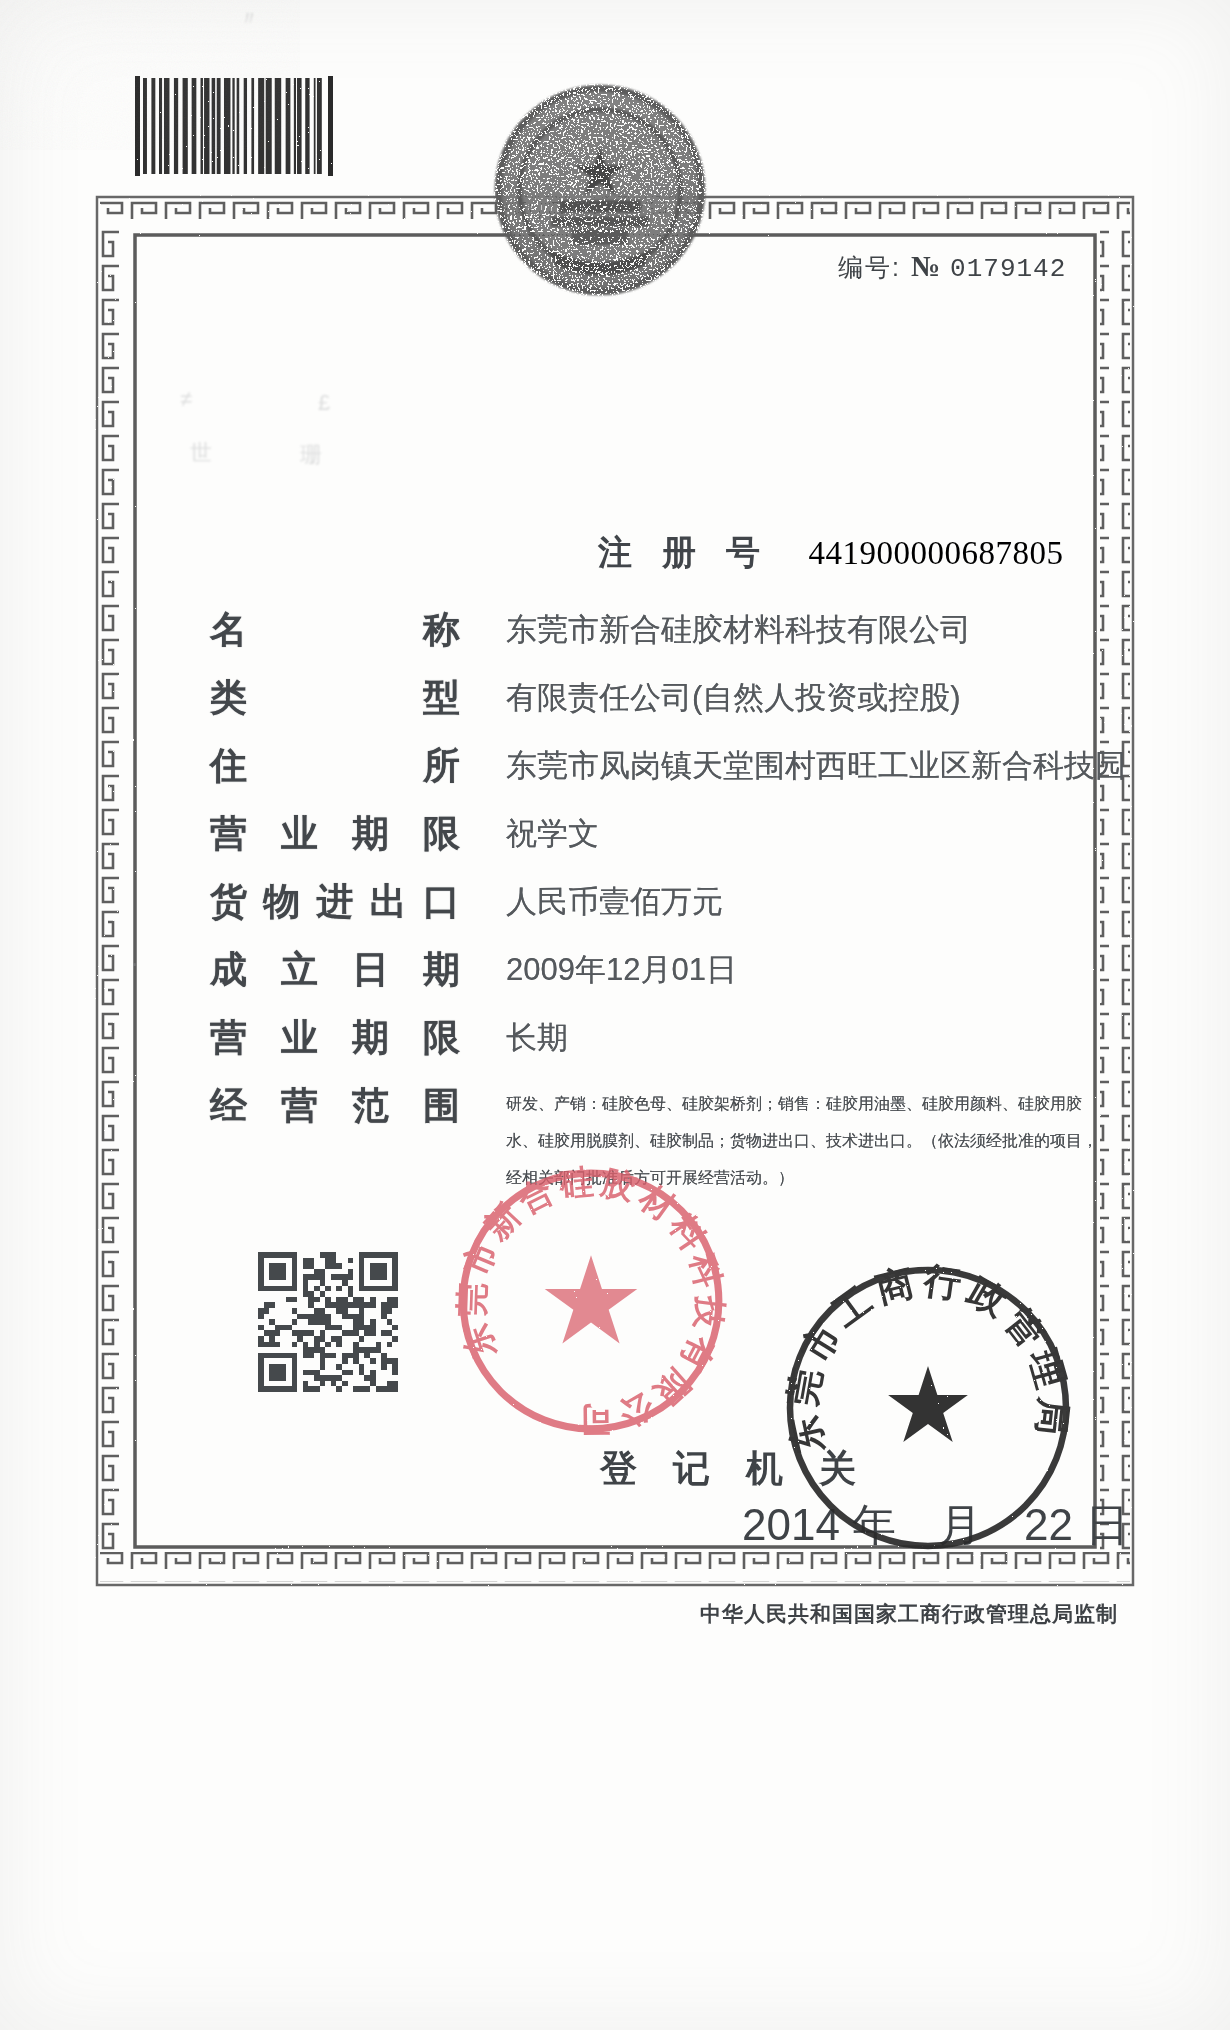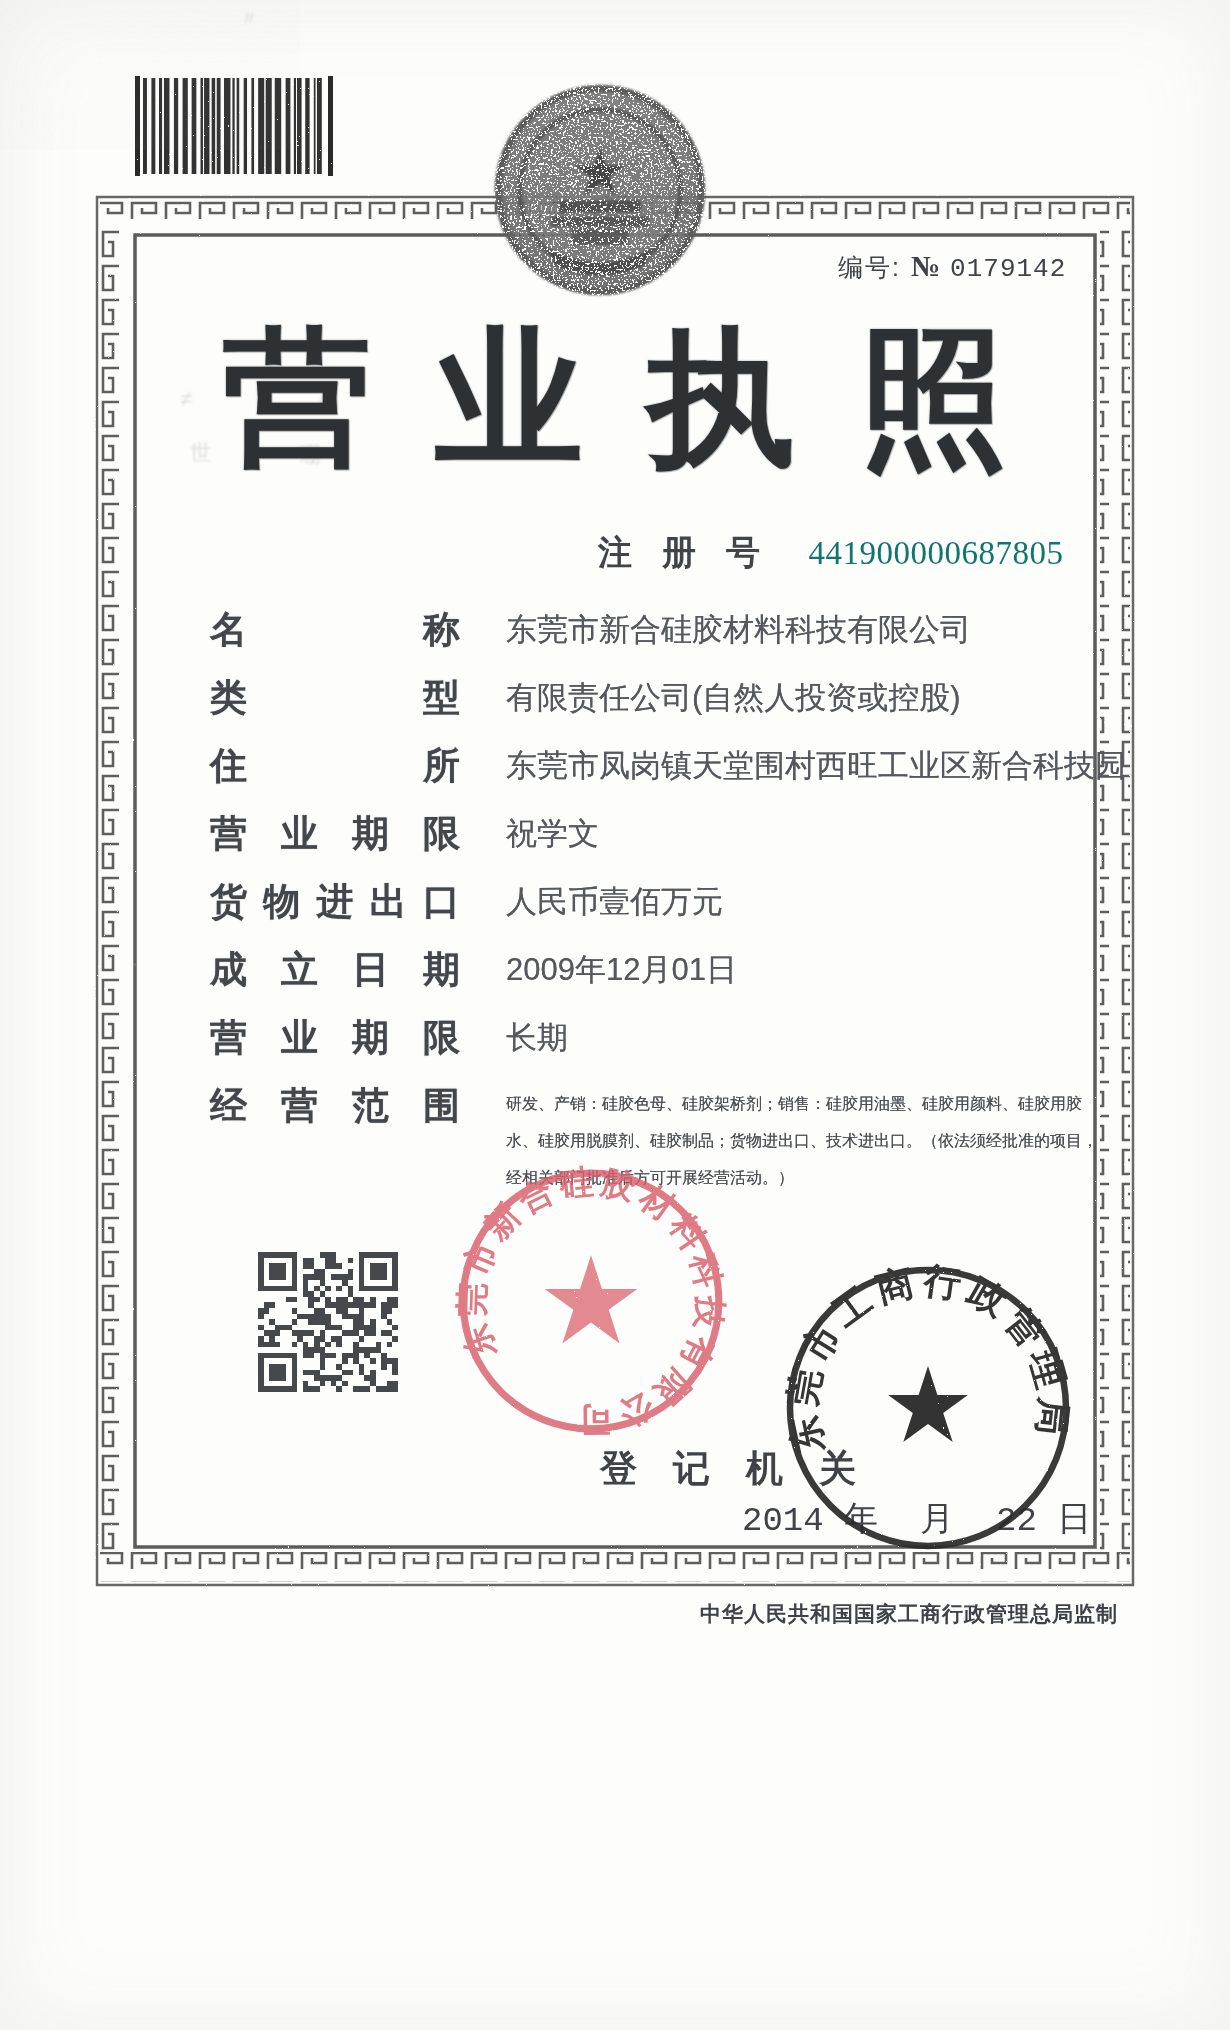--- a/index.html
+++ b/index.html
@@ -21,39 +21,39 @@
   .serial .nosym{font-family:"Liberation Serif",serif;font-weight:700;font-size:29px;margin:0 8px 0 10px;}
   .serial .num{font-family:"Liberation Mono",monospace;font-size:26px;letter-spacing:1px;}
 
   .title{position:absolute;left:0;right:0;top:322px;z-index:3;text-align:center;
          font-family:"Liberation Serif",serif;font-weight:700;font-size:148px;line-height:1.05;
          letter-spacing:64px;padding-left:64px;color:#2e3133;
          text-shadow:0 0 2px rgba(46,49,51,.55), 1px 1px 0 rgba(46,49,51,.25);}
 
   .regline{position:absolute;left:598px;top:530px;z-index:3;white-space:nowrap;}
   .regline .reglabel{font-size:34px;font-weight:600;letter-spacing:30px;color:#41454a;}
-  .regline .regnum{font-family:"Liberation Serif",serif;font-size:33px;color:#0f766e;margin-left:14px;letter-spacing:.5px;}
+  .regline .regnum{font-family:"Liberation Serif",serif;font-size:33px;color:#000000;margin-left:14px;letter-spacing:.5px;}
 
   .fields{position:absolute;left:210px;top:606px;width:900px;z-index:3;}
   .frow{display:flex;align-items:flex-start;margin-bottom:21px;}
   .flabel{width:250px;min-width:250px;font-size:37px;line-height:47px;font-weight:600;color:#3d4145;
           text-align:justify;text-align-last:justify;color:#43474b;
           text-shadow:0 0 1px rgba(60,64,68,.6);}
   .fvalue{margin-left:46px;font-size:31px;line-height:47px;color:#55595d;
           text-shadow:0 0 .6px rgba(80,85,90,.8);white-space:nowrap;}
   .frow.scope .fvalue{white-space:normal;font-size:16px;line-height:37px;width:600px;
           color:#4a4e52;margin-top:3px;}
 
   
   .qr{position:absolute;left:258px;top:1252px;width:140px;height:140px;z-index:3;}
   .seal-red{position:absolute;left:452px;top:1162px;width:278px;height:278px;z-index:5;opacity:.82;}
   .regorg{position:absolute;left:600px;top:1444px;z-index:3;font-size:37px;font-weight:600;
           letter-spacing:36px;color:#3f4347;white-space:nowrap;}
   .dateline{position:absolute;left:742px;top:1496px;z-index:3;display:flex;gap:42px;
-          font-family:Liberation Mono, monospace;font-size:34px;color:#3f4347;white-space:nowrap;}
+          font-family:Liberation Sans, sans-serif;font-size:44px;color:#3f4347;white-space:nowrap;}
   .seal-black{position:absolute;left:778px;top:1256px;width:302px;height:302px;z-index:6;opacity:.92;}
 
   .footer-left{position:absolute;left:100px;top:1606px;z-index:3;font-size:18px;color:#4c5054;
           font-family:"Liberation Mono",monospace;letter-spacing:0;}
   .footer-right{position:absolute;left:700px;top:1600px;z-index:3;font-size:21px;font-weight:700;
           color:#3e4246;letter-spacing:1px;}
 
   
   .artifact{position:absolute;z-index:2;color:#8a8d90;opacity:.28;filter:blur(1px);font-size:22px;}
   .art-1{left:180px;top:386px;} .art-2{left:318px;top:390px;}
@@ -157,21 +157,20 @@
       <rect x="5" y="35" width="30" height="1322" fill="url(#gkv)"></rect>
       <rect x="1005" y="35" width="30" height="1322" fill="url(#gkv)"></rect>
       <rect x="40" y="40" width="960" height="1312" fill="none" stroke="#5b5b5b" stroke-width="3.5"></rect>
     </g>
   </svg>
 
   <div class="serial">
     <span>编号:</span><span class="nosym">№</span><span class="num">0179142</span>
   </div>
 
-  <div class="title">营业执照</div>
 
   <div class="regline">
     <span class="reglabel">注册号</span>
     <span class="regnum">441900000687805</span>
   </div>
 
   <div class="fields">
     <div class="frow">
       <div class="flabel">名称</div>
       <div class="fvalue">东莞市新合硅胶材料科技有限公司</div>

